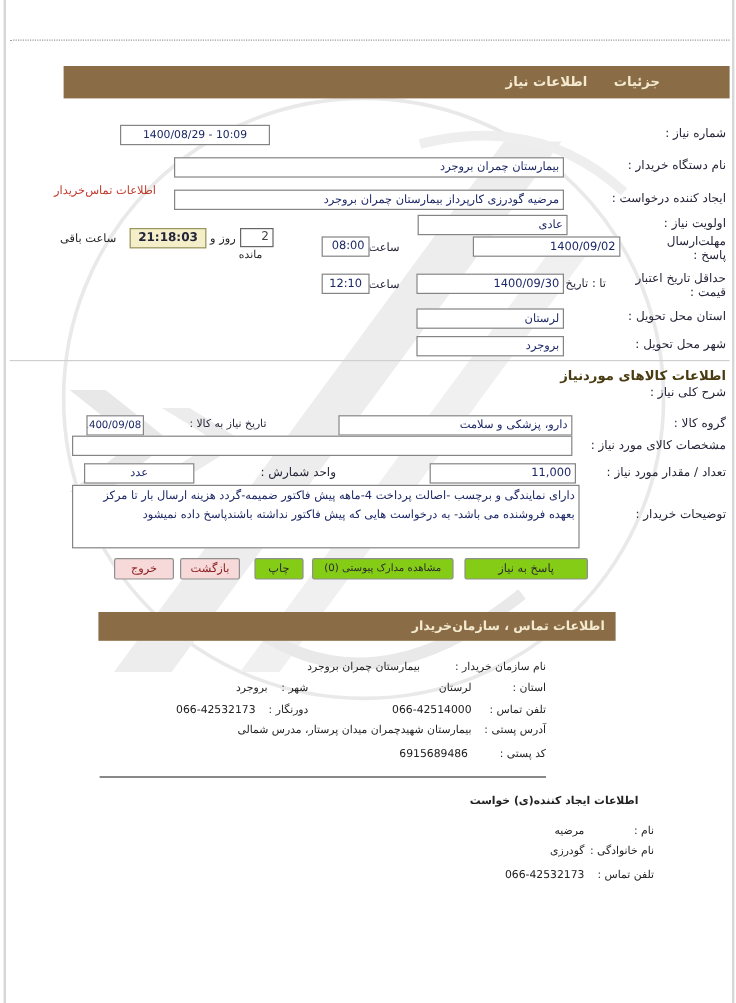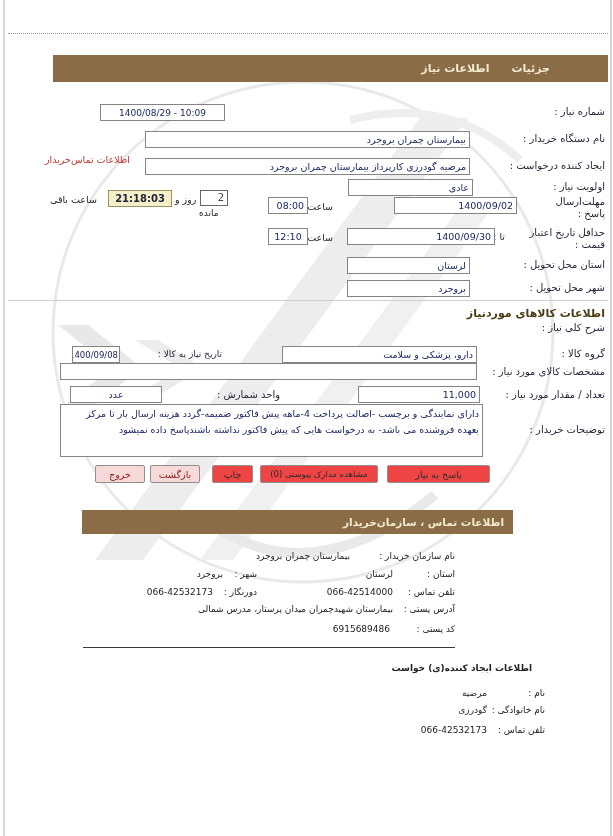--- a/index.html
+++ b/index.html
@@ -18,21 +18,21 @@
   .fld{position:absolute;background:#fff;border:1px solid #848484;font-size:9.5px;color:#1c2766;direction:rtl;text-align:right;padding:1px 3px;height:17px;line-height:14px;box-sizing:border-box;white-space:nowrap;overflow:hidden;}
   .ctr{text-align:center;}
   .ltr{direction:ltr;unicode-bidi:isolate;}
   .link{position:absolute;direction:rtl;font-size:9.5px;color:#c0392b;white-space:nowrap;cursor:pointer;}
   .timer{position:absolute;background:#f5efc9;border:1px solid #96945f;font-size:10px;font-weight:bold;color:#23233a;text-align:center;height:17px;line-height:15px;box-sizing:border-box;}
   .daysbox{position:absolute;background:#fff;border:1px solid #666;font-size:10px;color:#444;text-align:right;padding:0 3px;height:16px;line-height:14px;box-sizing:border-box;}
   .sec{position:absolute;direction:rtl;font-weight:bold;font-size:11px;color:#4a3c12;white-space:nowrap;}
   .divider{position:absolute;height:1px;background:#cfcfcf;}
   .divider2{position:absolute;height:1px;background:#3a3a3a;}
   .btn{position:absolute;height:18px;top:465px;border:1px solid #8f8f8f;border-radius:2px;font-size:9.5px;direction:rtl;display:flex;align-items:center;justify-content:center;cursor:pointer;box-sizing:border-box;color:#2c2c2c;}
-  .green{background:#ef4444;text-align:right;}
+  .green{background:#84cc16;text-align:right;}
   .pink{background:#f7d9d9;color:#8b2020;}
   .s9{position:absolute;direction:rtl;font-size:9px;color:#222;white-space:nowrap;text-align:right;}
   .notes{white-space:normal;line-height:15.5px;}
 </style>
 </head>
 <body>
 
 <div class="page">
 
   <svg class="wm" width="613" height="836" viewBox="0 0 613 836">
@@ -74,21 +74,21 @@
   <div class="s9" style="left:199px;top:208px;">مانده</div>
 
   <div class="lbl wrap" style="right:8px;top:196px;width:72px;">مهلت‌ارسال پاسخ :</div>
   <div class="lbl" style="right:108px;top:200px;font-size:9.5px;">تا : تاریخ</div>
   <div class="fld" style="left:347px;top:197px;width:123px;margin-left:47px;">1400/09/02</div>
   <div class="lbl" style="right:280px;top:201px;font-size:9.5px;">ساعت</div>
   <div class="fld ctr" style="left:268px;top:197px;width:40px;padding-left:35px;">08:00</div>
 
   <div class="lbl wrap" style="right:8px;top:227px;width:100px;">حداقل تاریخ اعتبار قیمت :</div>
   <div class="lbl" style="right:108px;top:231px;font-size:9.5px;">تا : تاریخ</div>
-  <div class="fld" style="left:347px;top:228px;width:148px;">1400/09/30</div>
+  <div class="fld" style="left:347px;top:228px;width:123px;">1400/09/30</div>
   <div class="lbl" style="right:280px;top:232px;font-size:9.5px;">ساعت</div>
   <div class="fld ctr" style="left:268px;top:228px;width:40px;">12:10</div>
 
   <div class="lbl" style="right:8px;top:259px;">استان محل تحویل :</div>
   <div class="fld" style="left:347px;top:257px;width:123px;">لرستان</div>
   <div class="lbl" style="right:8px;top:282px;">شهر محل تحویل :</div>
   <div class="fld" style="left:347px;top:280px;width:123px;">بروجرد</div>
 
   <div class="divider" style="left:8px;top:300px;width:600px;"></div>
 

